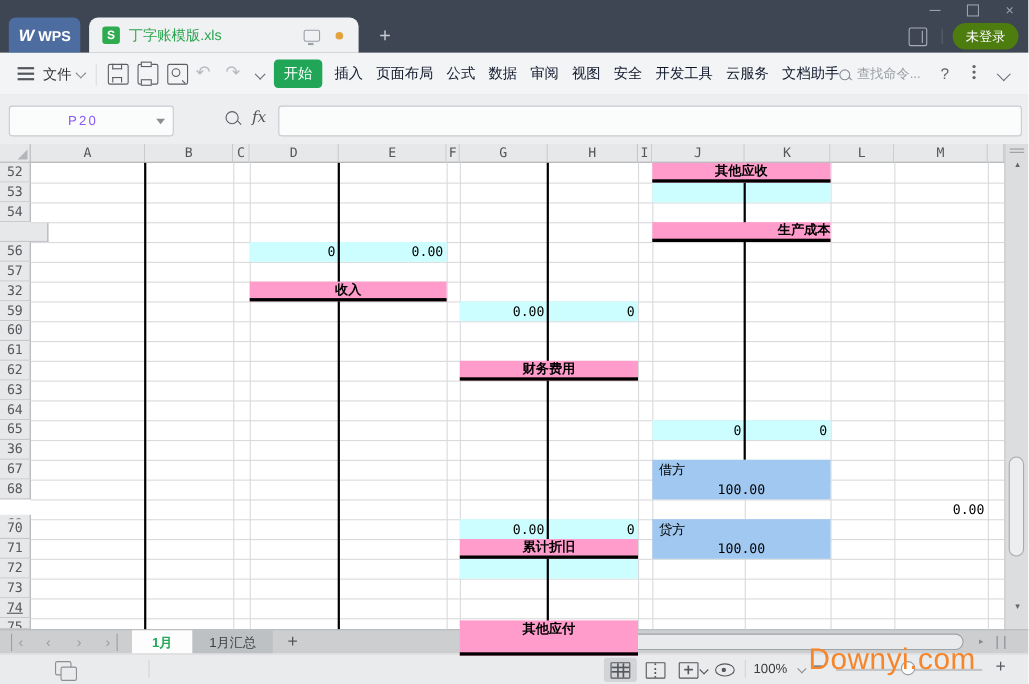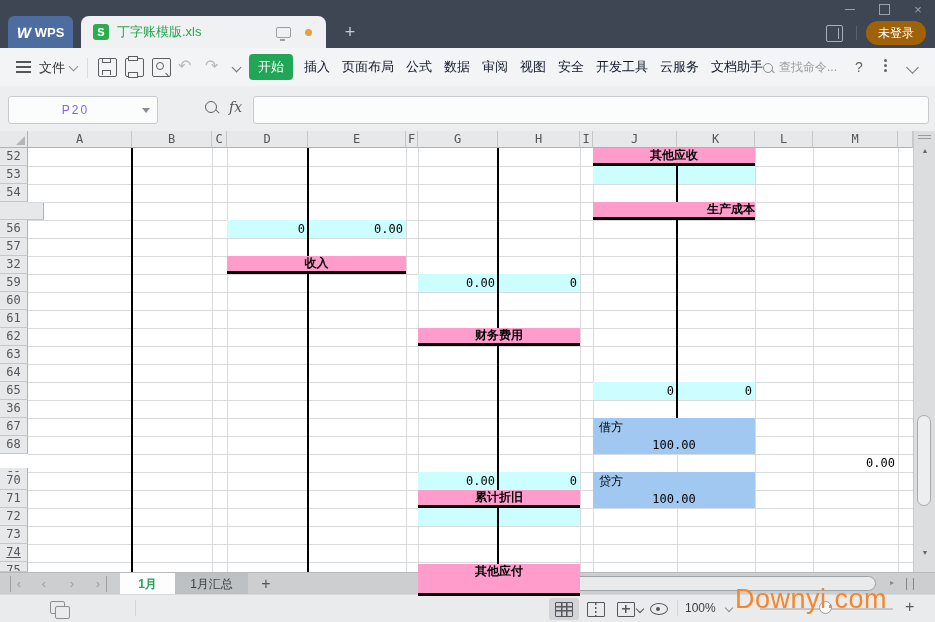--- a/index.html
+++ b/index.html
@@ -23,21 +23,21 @@
            font-size:11px;font-weight:bold;display:flex;align-items:center;justify-content:center;}
   .doc-title{margin-left:8px;font-size:13px;color:#2AA44E;flex:1;white-space:nowrap;overflow:hidden;}
   .mon-ico{width:13px;height:9px;border:1.5px solid #9BA0A8;border-radius:2px;position:relative;margin-right:14px;}
   .mon-ico:after{content:"";position:absolute;left:3px;bottom:-4px;width:5px;height:2px;background:#9BA0A8;}
   .dot{width:7px;height:7px;border-radius:50%;background:#E3A23E;margin-right:14px;}
   .newtab{position:absolute;left:340px;top:22px;width:20px;height:20px;color:#C6CAD2;font-size:18px;
           display:flex;align-items:center;justify-content:center;}
   .panel-ico{position:absolute;left:826px;top:25px;width:15px;height:15px;border:1.5px solid #A9AEB8;border-radius:2px;}
   .panel-ico i{position:absolute;right:3px;top:2px;bottom:2px;width:0;border-left:1.5px solid #A9AEB8;}
   .tb-div{position:absolute;left:856px;top:26px;height:14px;width:0;border-left:1px solid #5A6070;}
-  .login{position:absolute;left:866px;top:21px;width:60px;height:24px;background:#a16207;border-radius:12px;
+  .login{position:absolute;left:866px;top:21px;width:60px;height:24px;background:#4d7c0f;border-radius:12px;
          color:#fff;font-size:12px;display:flex;align-items:center;justify-content:center;}
 
   
   .ribbon{position:absolute;left:0;top:48px;width:935px;height:38px;background:#F3F4F6;border-bottom:1px solid #E0E2E4;}
   .burger{position:absolute;left:16px;top:61px;width:15px;}
   .burger i{display:block;height:0;border-top:2px solid #53565A;margin-bottom:3px;}
   .file-lbl{position:absolute;left:39px;top:59px;font-size:13px;color:#333;}
   .chev{display:inline-block;width:6px;height:6px;border-right:1.5px solid #8A8E94;border-bottom:1.5px solid #8A8E94;transform:rotate(45deg);}
   .file-chev{position:absolute;left:70px;top:63px;}
   .rb-div{position:absolute;left:87px;top:58px;height:20px;width:0;border-left:1px solid #DADCDE;}

